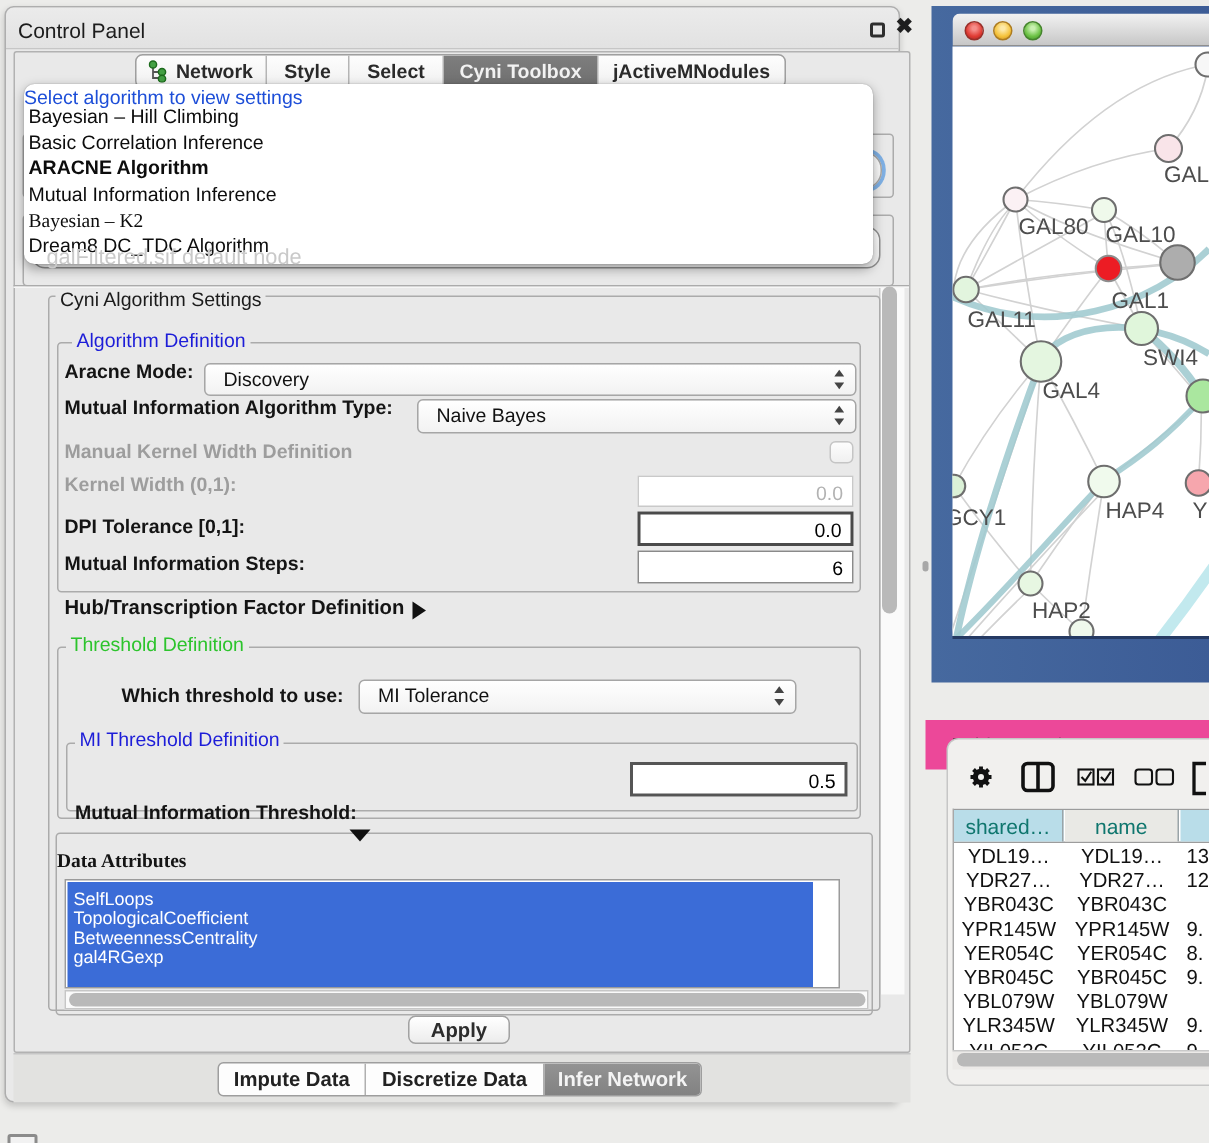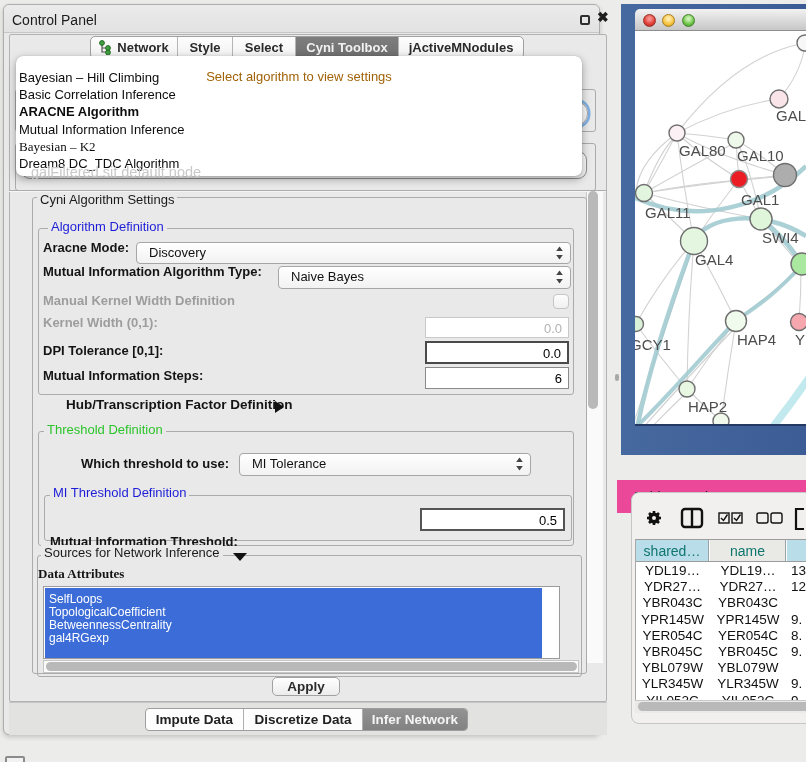--- a/index.html
+++ b/index.html
@@ -61,22 +61,22 @@
 #bseg { left:141px; top:703px; height:23px; display:flex; background:#fdfdfd;
   border:1px solid #9e9e9e; border-radius:4px; overflow:hidden; }
 #bseg .seg { font-size:13.5px; font-weight:bold; color:#222;
   display:flex; align-items:center; justify-content:center; border-right:1px solid #b0b0b0; }
 #bseg .seg:last-child { border-right:none; }
 #bseg .sel { background:linear-gradient(#939393,#828282); color:#f4f4f4; }
 
 
 #popup { left:12px; top:51px; width:566px; height:120px; background:#fff; border-radius:7px;
   box-shadow:0 3px 8px rgba(0,0,0,0.35), 0 0 1px rgba(0,0,0,0.3); z-index:50; }
-#popup .hint { position:absolute; left:0; top:13px; width:100%; text-align:center;
-  font-size:13px; color:#a16207; }
+#popup .hint { position:absolute; left:0; top:1px; width:100%; 
+  font-size:13px; color:#1d4ed8; }
 #popup .pi { position:absolute; left:3px; font-size:13px; color:#0c0c0c; white-space:nowrap; }
 
 
 #apply { left:268px; top:672px; width:68px; height:19px; background:linear-gradient(#ffffff,#ececec);
   border:1px solid #a2a2a2; border-radius:5px; text-align:center; font-size:13.5px;
   font-weight:bold; color:#2c2c2c; padding-top:1px; }
 
 
 #netwin { left:621px; top:4px; width:185px; height:451px;
   background:linear-gradient(90deg,#46699f,#3c5c96); }
@@ -151,42 +151,41 @@
     </div>
     <div class="glab" style="left:39px; top:288px;">Manual Kernel Width Definition</div>
     <div class="abs" style="left:549px; top:289px; width:16px; height:15px; border:1px solid #c5c5c5; border-radius:4px; background:linear-gradient(#fdfdfd,#f0f0f0);"></div>
     <div class="glab" style="left:39px; top:310px;">Kernel Width (0,1):</div>
     <div class="tf" style="left:421px; top:312px; width:144px; height:21px; border:1px solid #c9c9c9; color:#b2b2b2;">0.0</div>
     <div class="blab" style="left:39px; top:338px;">DPI Tolerance [0,1]:</div>
     <div class="tf" style="left:421px; top:336px; width:144px; height:23px; border:2px solid #4a4a4a; color:#000;">0.0</div>
     <div class="blab" style="left:39px; top:363px;">Mutual Information Steps:</div>
     <div class="tf" style="left:421px; top:362px; width:144px; height:22px; border:1px solid #8a8a8a; color:#000;">6</div>
 
-    <div class="blab" style="left:39px; top:392px; font-size:13.5px;margin-left:23px;">Hub/Transcription Factor Definition</div>
+    <div class="blab" style="left:39px; top:392px; font-size:13.5px;">Hub/Transcription Factor Definition</div>
     <div class="abs" style="left:271px; top:396px; width:0; height:0; border-left:9px solid #111; border-top:6px solid transparent; border-bottom:6px solid transparent;"></div>
 
     <div class="fs" style="left:34px; top:426px; width:536px; height:115px;"></div>
     <div class="fs-label" style="left:40px; top:417px; color:#2cc42c;">Threshold Definition</div>
     <div class="blab" style="left:77px; top:451px;">Which threshold to use:</div>
     <div class="combo" style="left:235px; top:448px; width:292px; height:23px;">
       <span class="cv">MI Tolerance</span>
         <span class="arr">
           <svg width="9" height="16" viewBox="0 0 9 16">
             <path d="M1.2 6 4.5 1.5 7.8 6z" fill="#444"></path>
             <path d="M1.2 10 4.5 14.5 7.8 10z" fill="#444"></path>
           </svg>
         </span>
     </div>
     <div class="fs" style="left:40px; top:490px; width:528px; height:46px;"></div>
     <div class="fs-label" style="left:46px; top:480px; color:#1d1dd8;">MI Threshold Definition</div>
     <div class="blab" style="left:46px; top:505px;margin-top:24px;">Mutual Information Threshold:</div>
     <div class="tf" style="left:416px; top:503px; width:145px; height:23px; border:2px solid #555;  color:#000;">0.5</div>
 
     <div class="fs" style="left:33px; top:550px; width:545px; height:122px;"></div>
-    <div class="fs-label" style="left:37px; top:540px; color:#1a1a1a;">Sources for Network Inference</div>
     <div class="abs" style="left:229px; top:548px; width:0; height:0; border-top:8px solid #111; border-left:7px solid transparent; border-right:7px solid transparent;"></div>
     <div class="blab" style="left:34px; top:561px;font-family:Liberation Serif, serif;">Data Attributes</div>
     <div id="dlist" class="abs">
       <div class="sel-block"></div>
       <div class="it" style="top:5px;">SelfLoops</div>
       <div class="it" style="top:18px;">TopologicalCoefficient</div>
       <div class="it" style="top:31px;">BetweennessCentrality</div>
       <div class="it" style="top:44px;">gal4RGexp</div>
     </div>
     <div class="sb-track" style="left:39px; top:655px; width:536px; height:13px; border:1px solid #c6c6c6;"></div>

